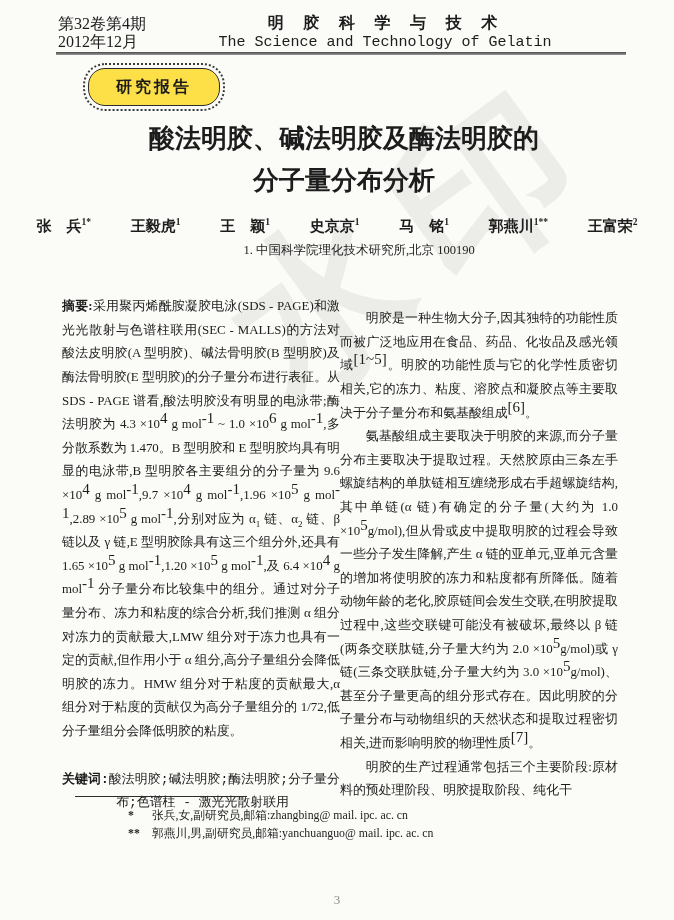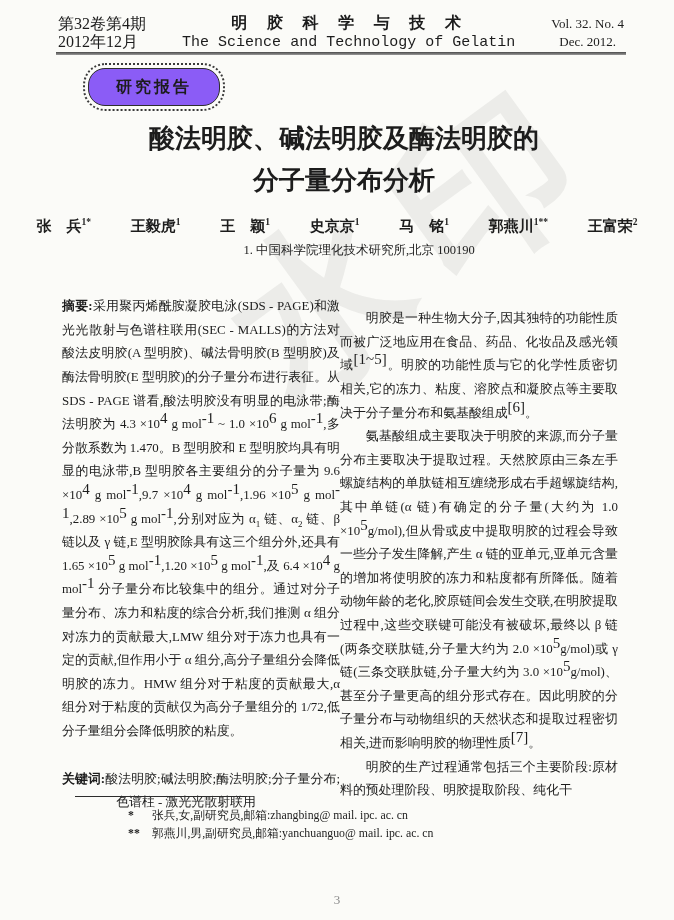--- a/index.html
+++ b/index.html
@@ -28,21 +28,21 @@
     background: linear-gradient(#4a4a4a, #9a9a9a);
   }
   
   .badge {
     position: absolute; top: 68px; left: 88px;
     width: 132px; height: 38px;
     border: 1.6px solid #2e2e2e; border-radius: 17px;
     outline: 2px dotted #3a3a3a; outline-offset: 3px;
     display: flex; align-items: center; justify-content: center;
     font-size: 16px; font-weight: bold; letter-spacing: 3px;
-    background: #8b5cf6;
+    background: #fde047;
   }
   
   .title {
     position: absolute; top: 118px; left: 0; width: 100%;
     text-align: center; font-weight: bold; font-size: 26px; line-height: 42px; margin-left: 7px;
   }
   .authors {
     position: absolute; top: 212px; left: 0; width: 100%;
     text-align: center; font-size: 15px; font-weight: bold; line-height: 20px;
   }
@@ -54,21 +54,21 @@
   }
   
   .cols {
     position: absolute; top: 287px; left: 62px; right: 56px; height: 536px;
     display: flex; gap: 0; overflow: hidden; align-items: center;
   }
   .col { flex: 1; font-size: 12.9px; line-height: 23.6px; text-align: justify; overflow: hidden; }
   .col sup { font-size: 15px; line-height: 0; }
   .col sub { font-size: 9px; line-height: 0; }
   .abs-label, .kw-label, .sec-head { font-weight: bold; }
-  .kw-para { margin-top: 24px; padding-left: 4.2em; text-indent: -4.2em; }
+  .kw-para { margin-top: 24px; padding-left: 4.2em; text-indent: -4.2em; font-family: Liberation Mono, monospace; }
   .sec-head { font-size: 14px; line-height: 26px; }
   .para { text-indent: 2em; }
   
   .fnotes { position: absolute; top: 796px; left: 62px; width: 430px; }
   .fnote-rule { width: 172px; height: 0; border-top: 1.4px solid #2c2c2c; margin-left: 13px; margin-bottom: 9px; }
   .fnote { padding-left: 66px; font-size: 11.8px; line-height: 18px; }
   .fnote-marker { display: inline-block; width: 24px; font-weight: bold; }
   
   .pagenum {
     position: absolute; bottom: 12px; left: 0; width: 100%;
@@ -92,24 +92,20 @@
   <div class="watermark">水印</div>
 
   <div class="hdr">
     <div class="hdr-issue">
       <div>第32卷第4期</div>
       <div>2012年12月</div>
     </div>
     <div class="hdr-center">
       <div class="hdr-journal-zh">明 胶 科 学 与 技 术</div>
       <div class="hdr-journal-en">The Science and Technology of Gelatin</div>
-    </div>
-    <div class="hdr-vol">
-      <div>Vol. 32. No. 4</div>
-      <div>Dec. 2012.</div>
     </div>
   </div>
   <div class="hdr-rule"></div>
 
   <div class="badge">研究报告</div>
 
   <div class="title">
     <div>酸法明胶、碱法明胶及酶法明胶的</div>
     <div>分子量分布分析</div>
   </div>

